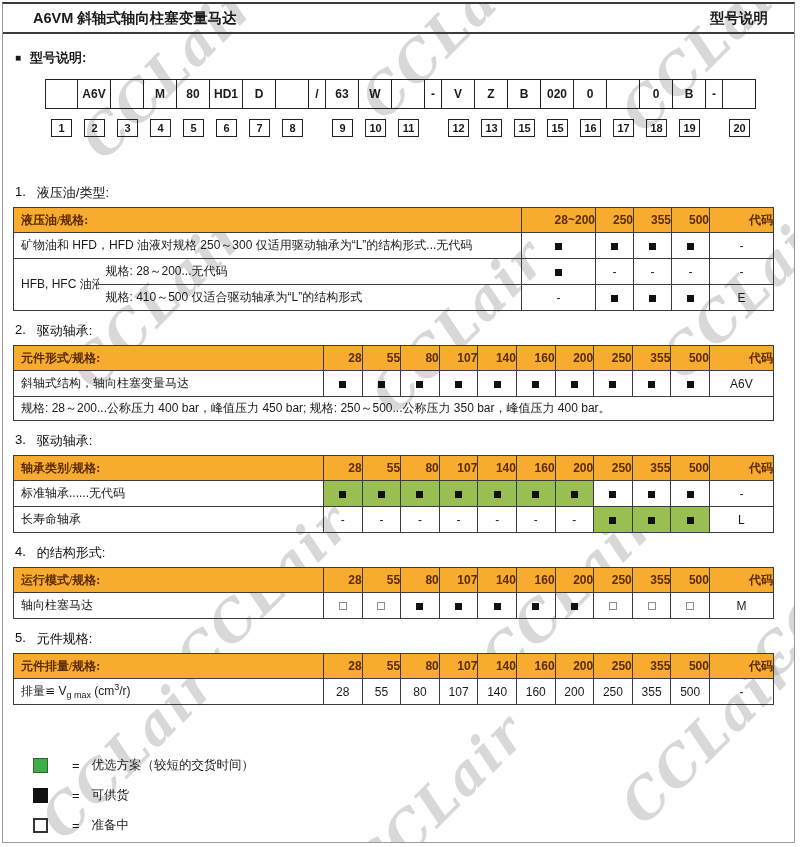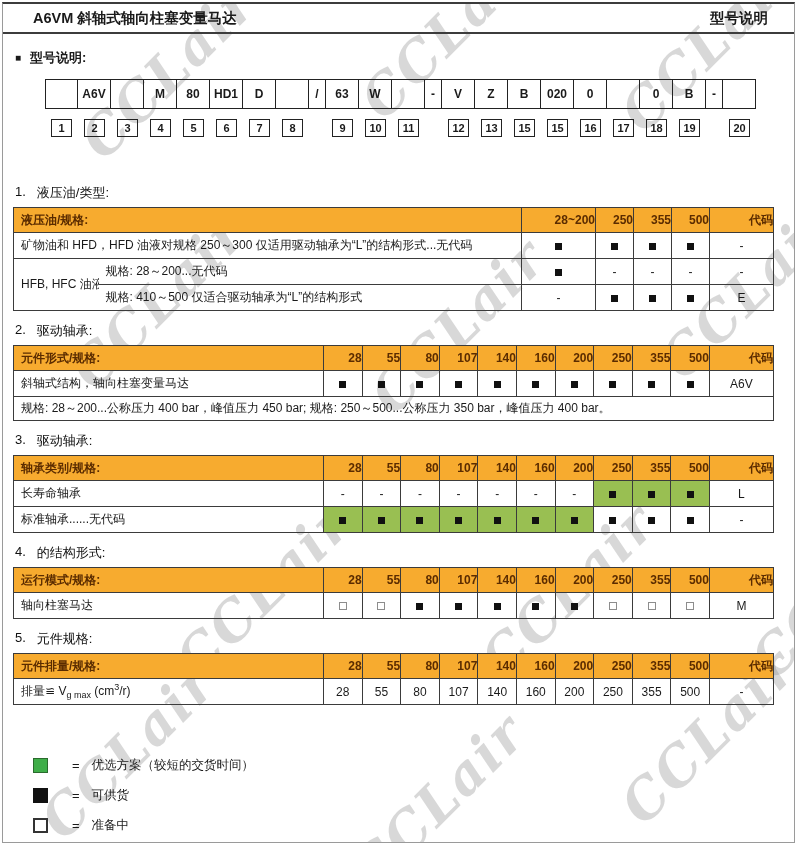--- a/index.html
+++ b/index.html
@@ -40,21 +40,21 @@
   .mc-num{
     width:21px;height:18px;box-sizing:border-box;border:1px solid #222;
     display:flex;align-items:center;justify-content:center;font-size:11px;font-weight:bold;
   }
   .sections{margin-left:10px;}
   .section{margin-top:0;}
   .sec-title{display:flex;gap:11px;font-size:13px;color:#111;margin:0 0 5px 2px;}
   table.spec{border-collapse:collapse;table-layout:fixed;width:760px;font-size:12px;background:transparent;}
   table.spec th,table.spec td{border:1px solid #3b3b3b;box-sizing:border-box;padding:0;}
   table.spec th{background:var(--orange,#F7AB2F);color:var(--htext,#5b2c00);font-weight:bold;height:25px;}
-  table.spec th.label{text-align:left;padding-left:7px;}
+  table.spec th.label{text-align:left;padding-left:7px;font-family:Liberation Serif, serif;}
   table.spec th.col{text-align:right;}
   table.spec td{height:26px;text-align:center;vertical-align:middle;}
   table.spec td.label{text-align:left;padding-left:7px;white-space:nowrap;overflow:hidden;}
   table.spec td.green{background:var(--green,#99BF52);}
   table.spec td.footer{text-align:left;padding-left:7px;height:24px;white-space:nowrap;overflow:hidden;}
   table.spec td.no-r{border-right-style:hidden;}
   sub{font-size:9px;} sup{font-size:9px;}
   .sq{display:inline-block;width:7px;height:7px;vertical-align:middle;}
   .sq.filled{background:#111;}
   .sq.hollow{background:#fff;border:1px solid #8d8d8d;box-sizing:border-box;width:8px;height:8px;}
@@ -327,46 +327,46 @@
                 <th class="col">107</th>
                 <th class="col">140</th>
                 <th class="col">160</th>
                 <th class="col">200</th>
                 <th class="col">250</th>
                 <th class="col">355</th>
                 <th class="col">500</th>
                 <th class="col">代码</th>
               </tr>
               <tr>
+                <td class="label">标准轴承......无代码</td>
+                <td class="cell green"><span class="sq filled"></span></td>
+                <td class="cell green"><span class="sq filled"></span></td>
+                <td class="cell green"><span class="sq filled"></span></td>
+                <td class="cell green"><span class="sq filled"></span></td>
+                <td class="cell green"><span class="sq filled"></span></td>
+                <td class="cell green"><span class="sq filled"></span></td>
+                <td class="cell green"><span class="sq filled"></span></td>
+                <td class="cell"><span class="sq filled"></span></td>
+                <td class="cell"><span class="sq filled"></span></td>
+                <td class="cell"><span class="sq filled"></span></td>
+                <td class="cell">-</td>
+              </tr>
+              <tr>
                 <td class="label">长寿命轴承</td>
                 <td class="cell">-</td>
                 <td class="cell">-</td>
                 <td class="cell">-</td>
                 <td class="cell">-</td>
                 <td class="cell">-</td>
                 <td class="cell">-</td>
                 <td class="cell">-</td>
                 <td class="cell green"><span class="sq filled"></span></td>
                 <td class="cell green"><span class="sq filled"></span></td>
                 <td class="cell green"><span class="sq filled"></span></td>
                 <td class="cell">L</td>
-              </tr>
-              <tr>
-                <td class="label">标准轴承......无代码</td>
-                <td class="cell green"><span class="sq filled"></span></td>
-                <td class="cell green"><span class="sq filled"></span></td>
-                <td class="cell green"><span class="sq filled"></span></td>
-                <td class="cell green"><span class="sq filled"></span></td>
-                <td class="cell green"><span class="sq filled"></span></td>
-                <td class="cell green"><span class="sq filled"></span></td>
-                <td class="cell green"><span class="sq filled"></span></td>
-                <td class="cell"><span class="sq filled"></span></td>
-                <td class="cell"><span class="sq filled"></span></td>
-                <td class="cell"><span class="sq filled"></span></td>
-                <td class="cell">-</td>
               </tr>
             </tbody>
           </table>
         </div>
         <div class="section spacer">
           <div class="sec-title">
             <span>4.</span>
             <span>的结构形式:</span>
           </div>
           <table class="spec">

